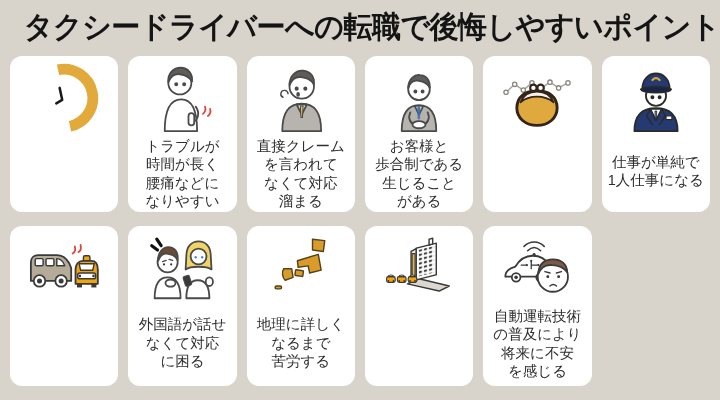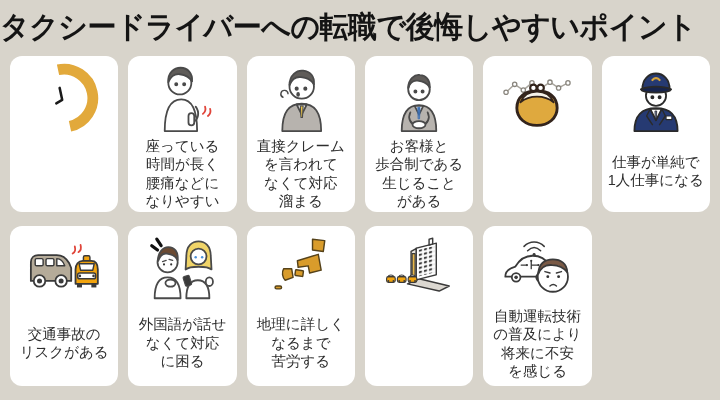--- a/index.html
+++ b/index.html
@@ -2,21 +2,21 @@
 <html><head>
 <meta charset="utf-8">
 <style>
   html,body{margin:0;padding:0;}
   body{
     width:720px;height:400px;overflow:hidden;
     background:#d8d4cb;
     font-family:"Liberation Sans","DejaVu Sans",sans-serif;
   }
   .title-bar{
-    height:56px;display:flex;align-items:center;justify-content:flex-start;
+    height:56px;display:flex;align-items:center;justify-content:flex-end;
   }
   .title-bar h1{
     margin:0;font-size:29px;font-weight:900;letter-spacing:-0.5px;color:#141414;
     transform:scaleY(1.04);white-space:nowrap;
   }
   .grid{
     display:grid;
     grid-template-columns:repeat(6,1fr);
     grid-template-rows:156px 160px;
     column-gap:10px;row-gap:14px;
@@ -68,21 +68,21 @@
           <circle cx="47" cy="29" r="16" fill="#fff"></circle>
           <path d="M31 28 C30 15 39 8 48 8 C58 8 65 16 64 27 C60 20 54 18 47 17 C39 16 34 21 31 28 Z" fill="#5f5c59"></path>
           <circle cx="42" cy="31" r="1.5" fill="#4a4a4a"></circle>
             <circle cx="53" cy="31" r="1.5" fill="#4a4a4a"></circle>
           <path d="M69 62 C75 70 73 80 65 84" fill="none"></path>
           <rect x="59" y="71" width="8" height="17" rx="4" fill="#fff"></rect>
           <path d="M79 72 q5 -4 3 -10 M86 75 q5 -4 3 -10" stroke="#e0453a" fill="none"></path>
         </g>
       </svg>
     </div>
-    <div class="label">座っている
+    <div class="label">トラブルが
 時間が長く
 腰痛などに
 なりやすい</div>
   </div>
 
   <div class="card">
     <div class="icon-wrap">
       <svg viewBox="0 0 100 100">
         <g stroke="#4a4a4a" stroke-width="2.5" stroke-linecap="round" stroke-linejoin="round">
           <path d="M24 96 C24 68 34 58 51 58 C68 58 78 68 78 96 Z" fill="#b7b3ae"></path>
@@ -188,22 +188,20 @@
           <path d="M71 44 L92 44 L90 53 L73 53 Z" fill="#fff" stroke-width="2"></path>
           <rect x="69" y="57" width="25" height="8" rx="3" fill="#fff" stroke-width="2"></rect>
           <circle cx="72" cy="61" r="1.8" fill="#3a3a3a" stroke="none"></circle>
             <circle cx="91" cy="61" r="1.8" fill="#3a3a3a" stroke="none"></circle>
           <rect x="68" y="72" width="7" height="5" fill="#3a3a3a" stroke="none"></rect>
           <rect x="88" y="72" width="7" height="5" fill="#3a3a3a" stroke="none"></rect>
           <path d="M62 30 q5 -3 3 -10 M70 28 q5 -3 3 -10" stroke="#e0453a" fill="none"></path>
         </g>
       </svg>
     </div>
-    <div class="label">交通事故の
-リスクがある</div>
   </div>
 
   <div class="card">
     <div class="icon-wrap">
       <svg viewBox="0 0 100 100">
         <g stroke="#4a4a4a" stroke-width="2.5" stroke-linecap="round" stroke-linejoin="round">
           <path d="M12 92 C12 72 19 63 30 63 C41 63 48 72 48 92 Z" fill="#fff"></path>
           <circle cx="30" cy="42" r="14" fill="#fff"></circle>
           <path d="M17 40 C16 28 24 21 31 21 C40 21 45 28 44 39 C40 32 35 31 29 30 C23 29 19 34 17 40 Z" fill="#6b4a32"></path>
           <circle cx="25" cy="45" r="1.5" fill="#333" stroke="none"></circle>

